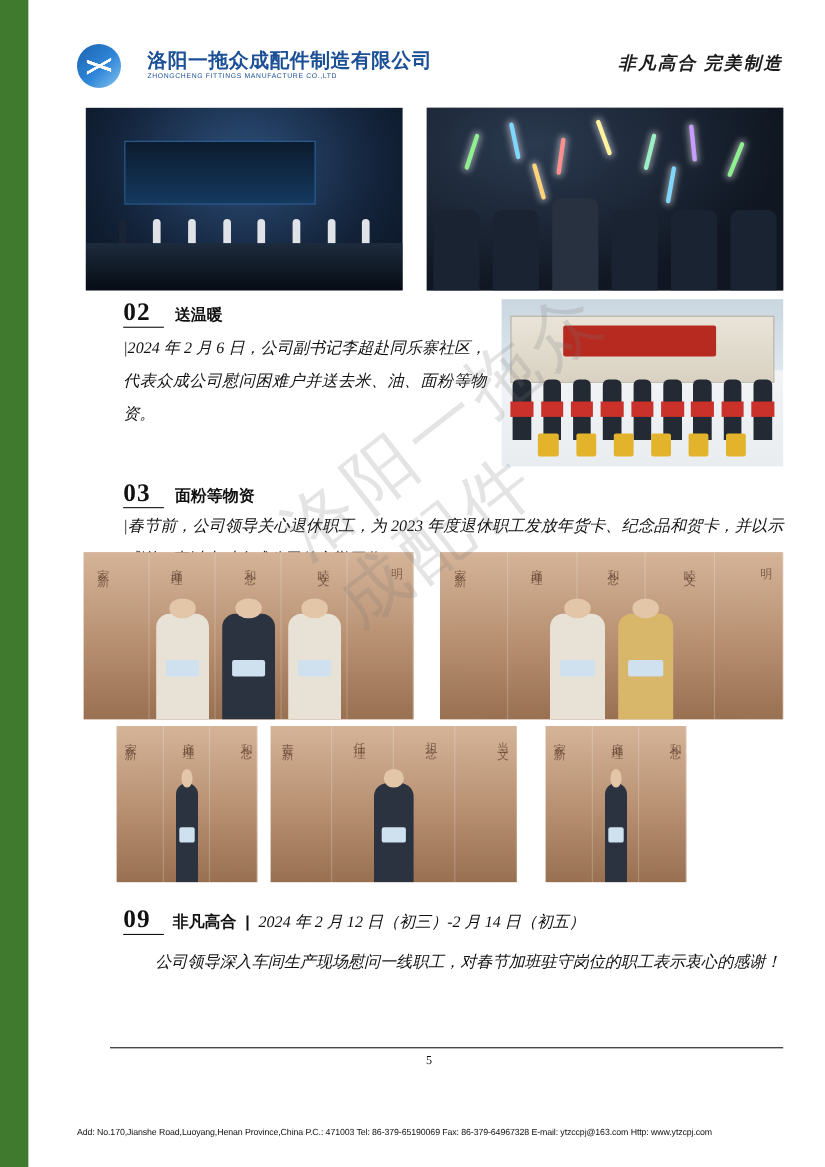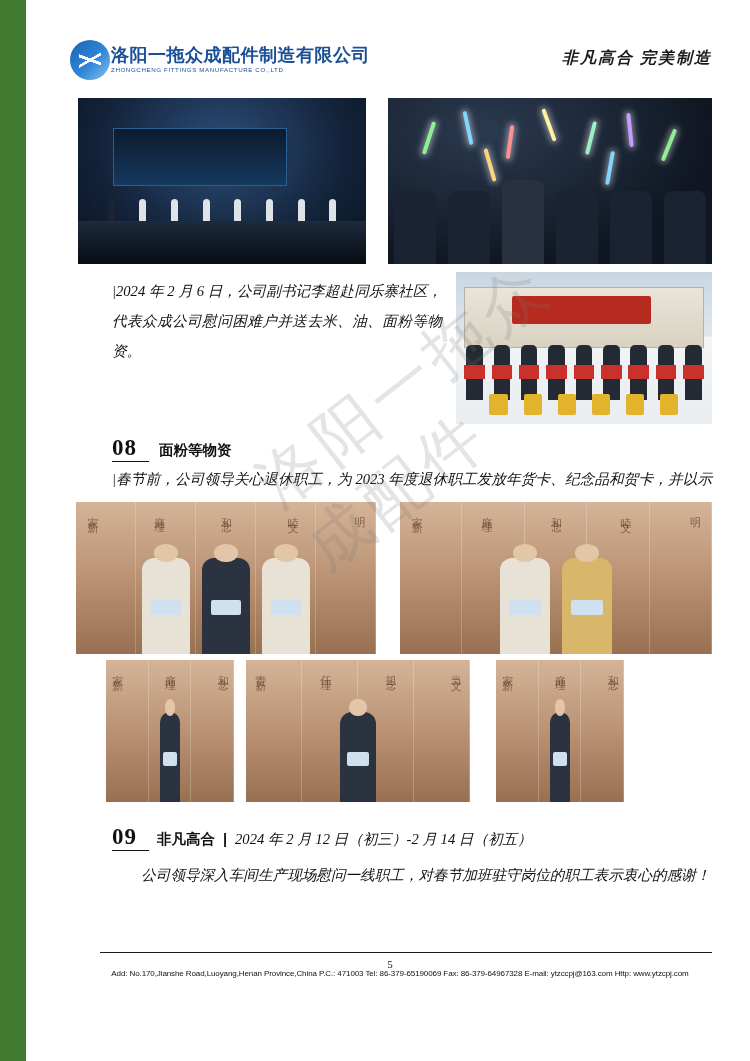--- a/index.html
+++ b/index.html
@@ -53,21 +53,21 @@
   .logo-mark::after {
     content: "";
     position: absolute;
     left: 9px; top: 8px;
     width: 22px; height: 24px;
     background:
       linear-gradient(20deg, transparent 45%, #fff 46%, #fff 55%, transparent 56%),
       linear-gradient(-30deg, transparent 45%, #fff 46%, #fff 53%, transparent 54%);
   }
   .logo-text {
-    margin-left: 1px;
+    margin-left: 24px;
     line-height: 1;
   }
   .logo-cn {
     font-family: "Liberation Sans", sans-serif;
     font-weight: bold;
     font-size: 18px;
     letter-spacing: 0.5px;
     color: #1b4f96;
     white-space: nowrap;
   }
@@ -332,21 +332,21 @@
   .footer-line {
     position: absolute;
     left: 40px;
     width: 660px;
     text-align: left;
     font-family: "Liberation Sans", sans-serif;
     color: #111;
     white-space: nowrap;
   }
   .f1 { top: 976px; font-size: 9.2px; }
-  .f2 { top: 969px; font-size: 8px; letter-spacing: -0.1px; text-align: center; }
+  .f2 { top: 1025px; font-size: 8px; letter-spacing: -0.1px; }
 </style>
 </head>
 <body>
 
 <div class="left-bar"></div>
 <div class="left-bar-inner"></div>
 
 <div class="page">
 
   <div class="header">
@@ -389,20 +389,24 @@
       <i></i>
         <i></i>
         <i></i>
         <i></i>
         <i></i>
         <i></i>
     </div>
   </div>
 
   <div class="block02">
+    <div class="hd">
+      <span class="num">02</span>
+      <span class="sec-title">送温暖</span>
+    </div>
     <div class="body-txt ital" style="margin-top:4px;"><span>|</span><span>2024 年 2 月 6 日，公司副书记李超赴同乐寨社区，代表众成公司慰问困难户并送去米、油、面粉等物资。</span></div>
   </div>
 
   <div class="ph snow" style="left:426px; top:272px; width:256px; height:152px;">
     <div class="bldg"></div>
     <div class="banner"></div>
     <div class="row">
       <i></i>
         <i></i>
         <i></i>
@@ -418,21 +422,21 @@
         <b></b>
         <b></b>
         <b></b>
         <b></b>
         <b></b>
     </div>
   </div>
 
   <div class="block03">
     <div class="hd">
-      <span class="num">08</span>
+      <span class="num">03</span>
       <span class="sec-title">面粉等物资</span>
     </div>
     <div class="body-txt ital" style="margin-top:2px;"><span>|</span><span>春节前，公司领导关心退休职工，为 2023 年度退休职工发放年货卡、纪念品和贺卡，并以示感谢一直以来对众成公司的辛勤工作。</span></div>
   </div>
 
   <div class="ph wall" style="left:46px; top:502px; width:300px; height:152px;">
     <div class="cols">
         <span></span>
         <span></span>
         <span></span>

